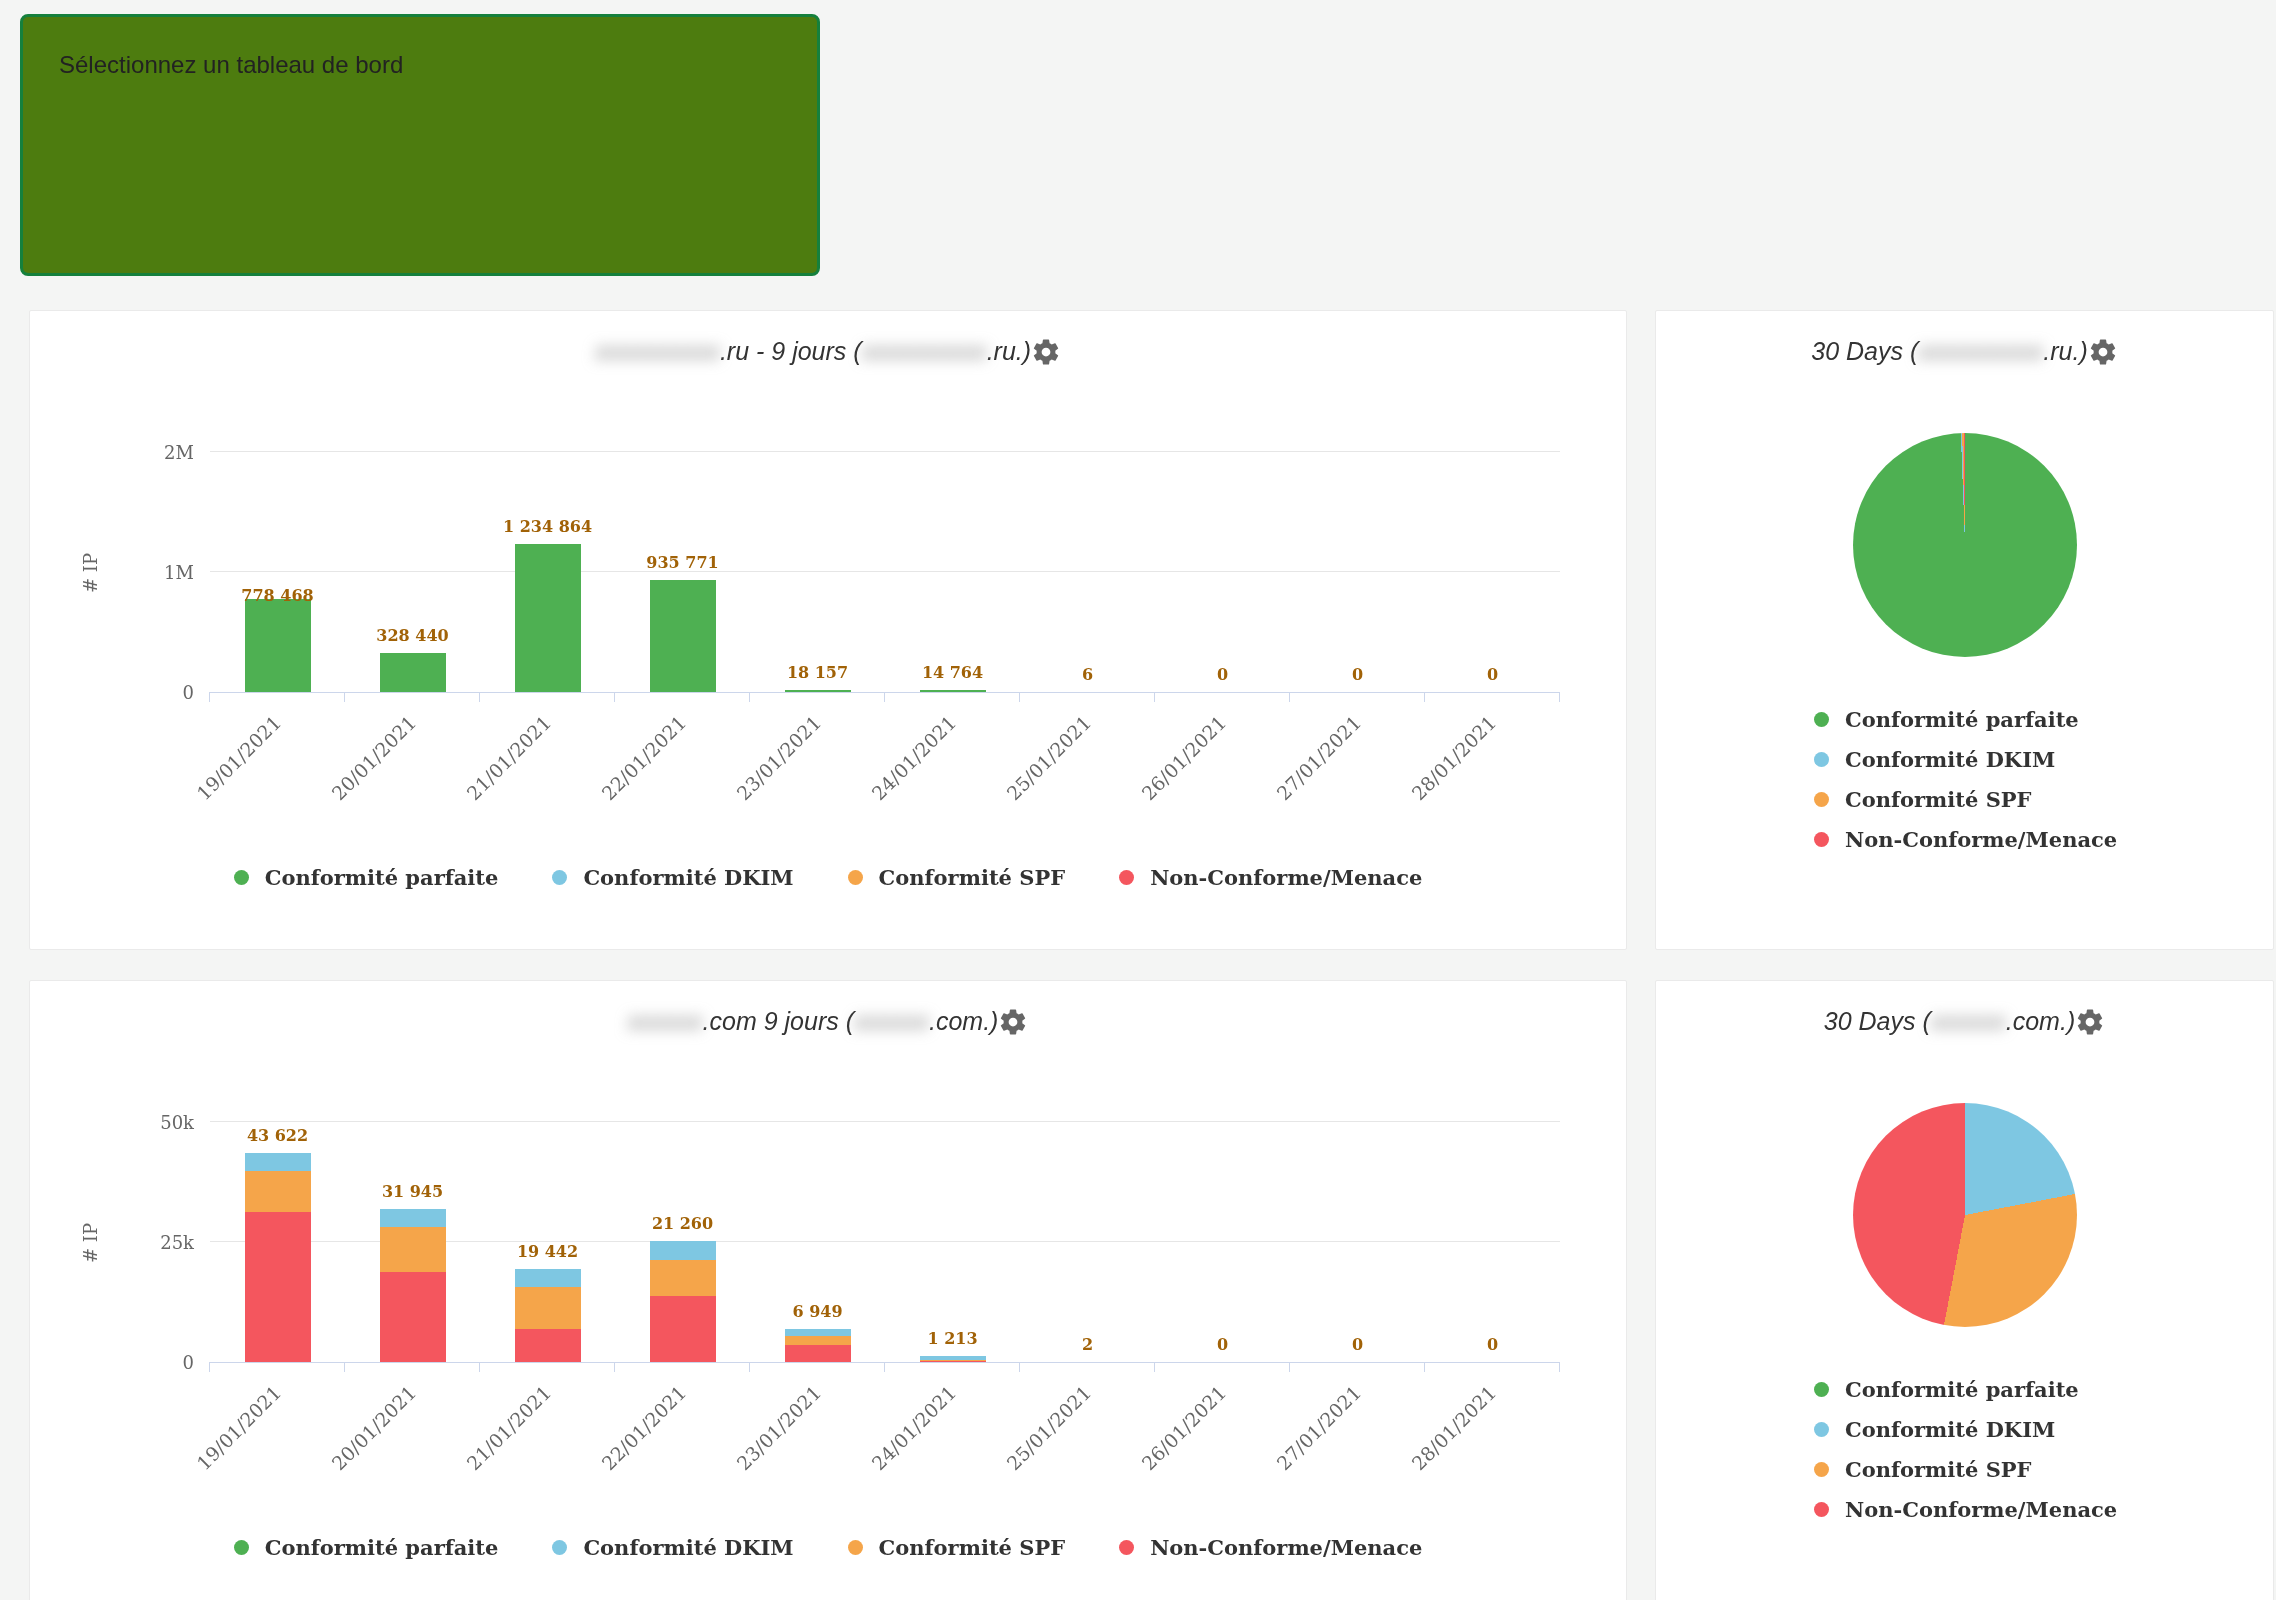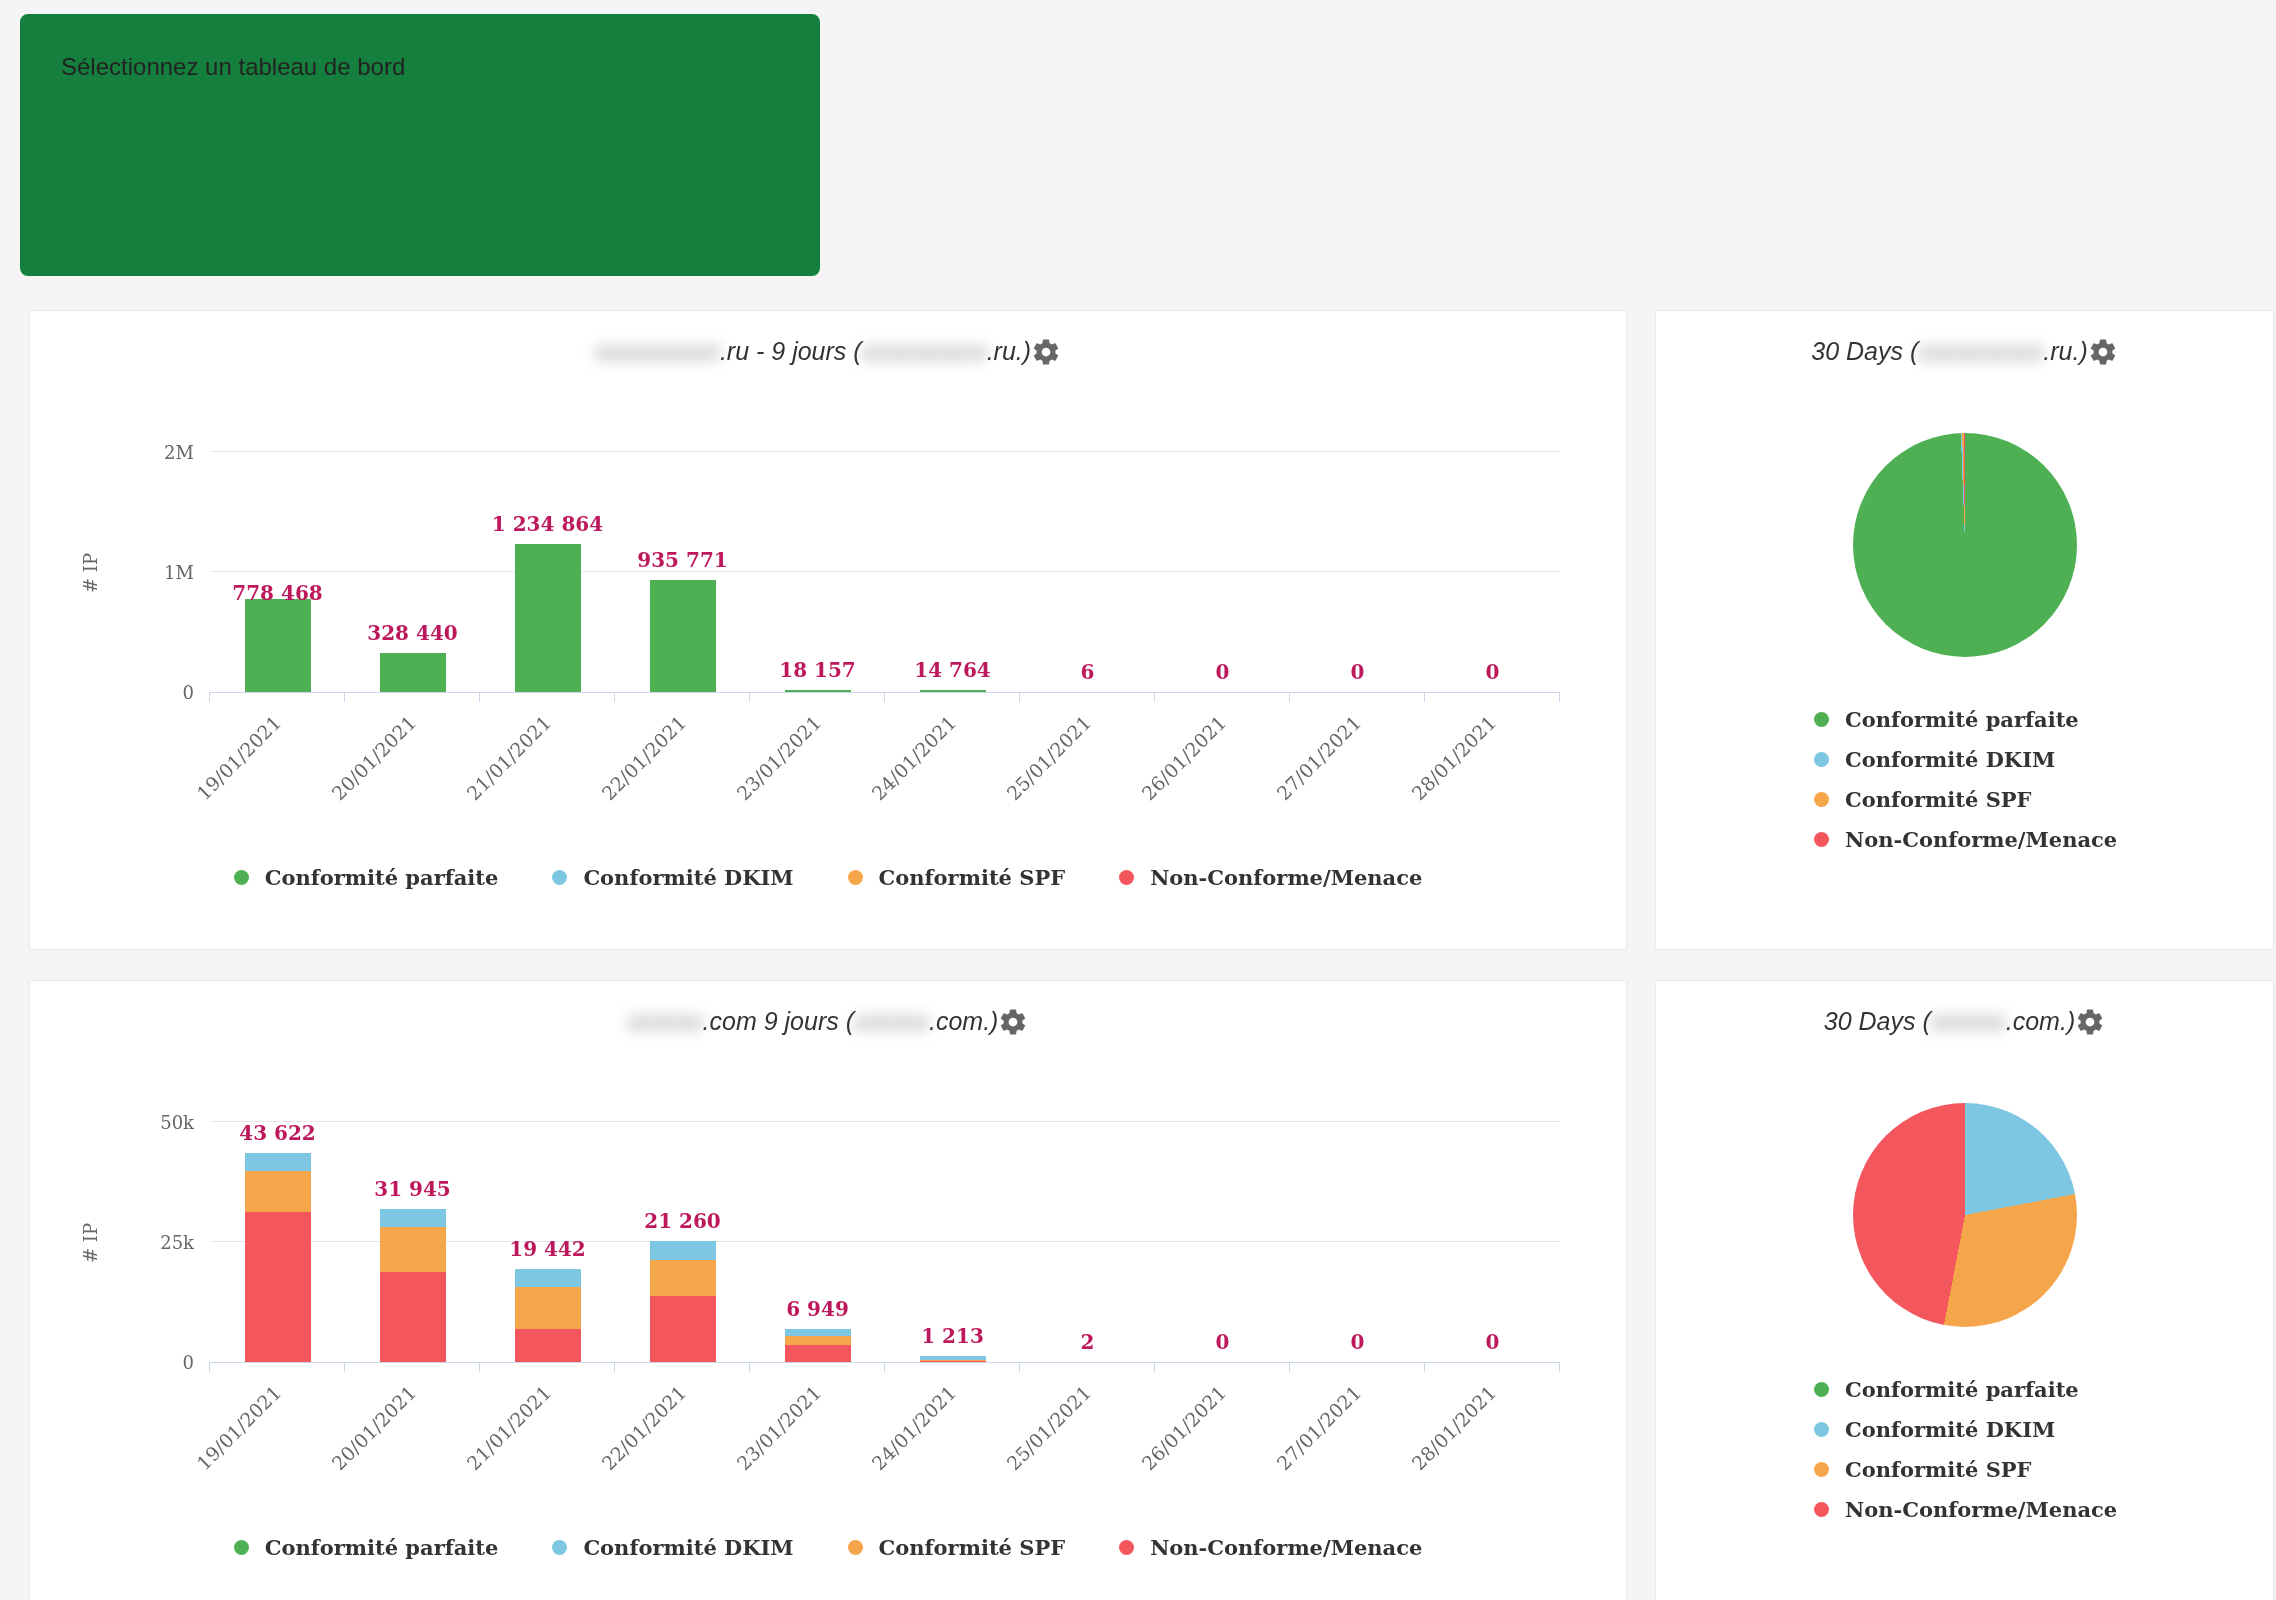--- a/index.html
+++ b/index.html
@@ -9,22 +9,22 @@
     background: #f4f5f4;
     font-family: "Liberation Sans", "DejaVu Sans", sans-serif;
     overflow: hidden;
     color: #333;
   }
 
   
   .selector-panel {
     margin: 14px 0 0 20px;
     width: 800px; height: 262px;
-    background: #15803d;
-    border: 5px solid #15803d;
+    background: #4d7c0f;
+    border: 3px solid #15803d;
     border-radius: 8px;
     padding: 34px 36px;
   }
   .selector-label { font-size: 24px; color: #222; }
   .select {
     margin-top: 28px;
     width: 606px; height: 56px;
     border: 1px solid #b9b9b9; border-radius: 5px;
     background: #fff;
     display: flex; align-items: center; justify-content: space-between;
@@ -87,21 +87,21 @@
     content: ""; position: absolute; top: 100%; left: -1px;
     width: 1px; height: 10px; background: #ccd6eb;
   }
   .slot:last-child::after {
     content: ""; position: absolute; top: 100%; right: 0;
     width: 1px; height: 10px; background: #ccd6eb;
   }
   .stack { width: 66px; display: flex; flex-direction: column-reverse; cursor: pointer; }
   .bar-label {
     position: absolute; left: 50%; transform: translateX(-50%);
-    font-size: 20px; font-weight: bold; color: #be185d; white-space: nowrap;
+    font-size: 16px; font-weight: bold; color: #a16207; white-space: nowrap;
   }
   .xlabel {
     position: absolute; top: calc(100% + 16px); right: 50%;
     transform: rotate(-45deg); transform-origin: 100% 50%;
     font-size: 19px; color: #666; white-space: nowrap;
   }
 
   
   .legend-row { display: flex; justify-content: center; gap: 54px; margin-top: 22px; }
   .legend-col { display: flex; flex-direction: column; gap: 15px; margin: 50px 0 0 128px; }

